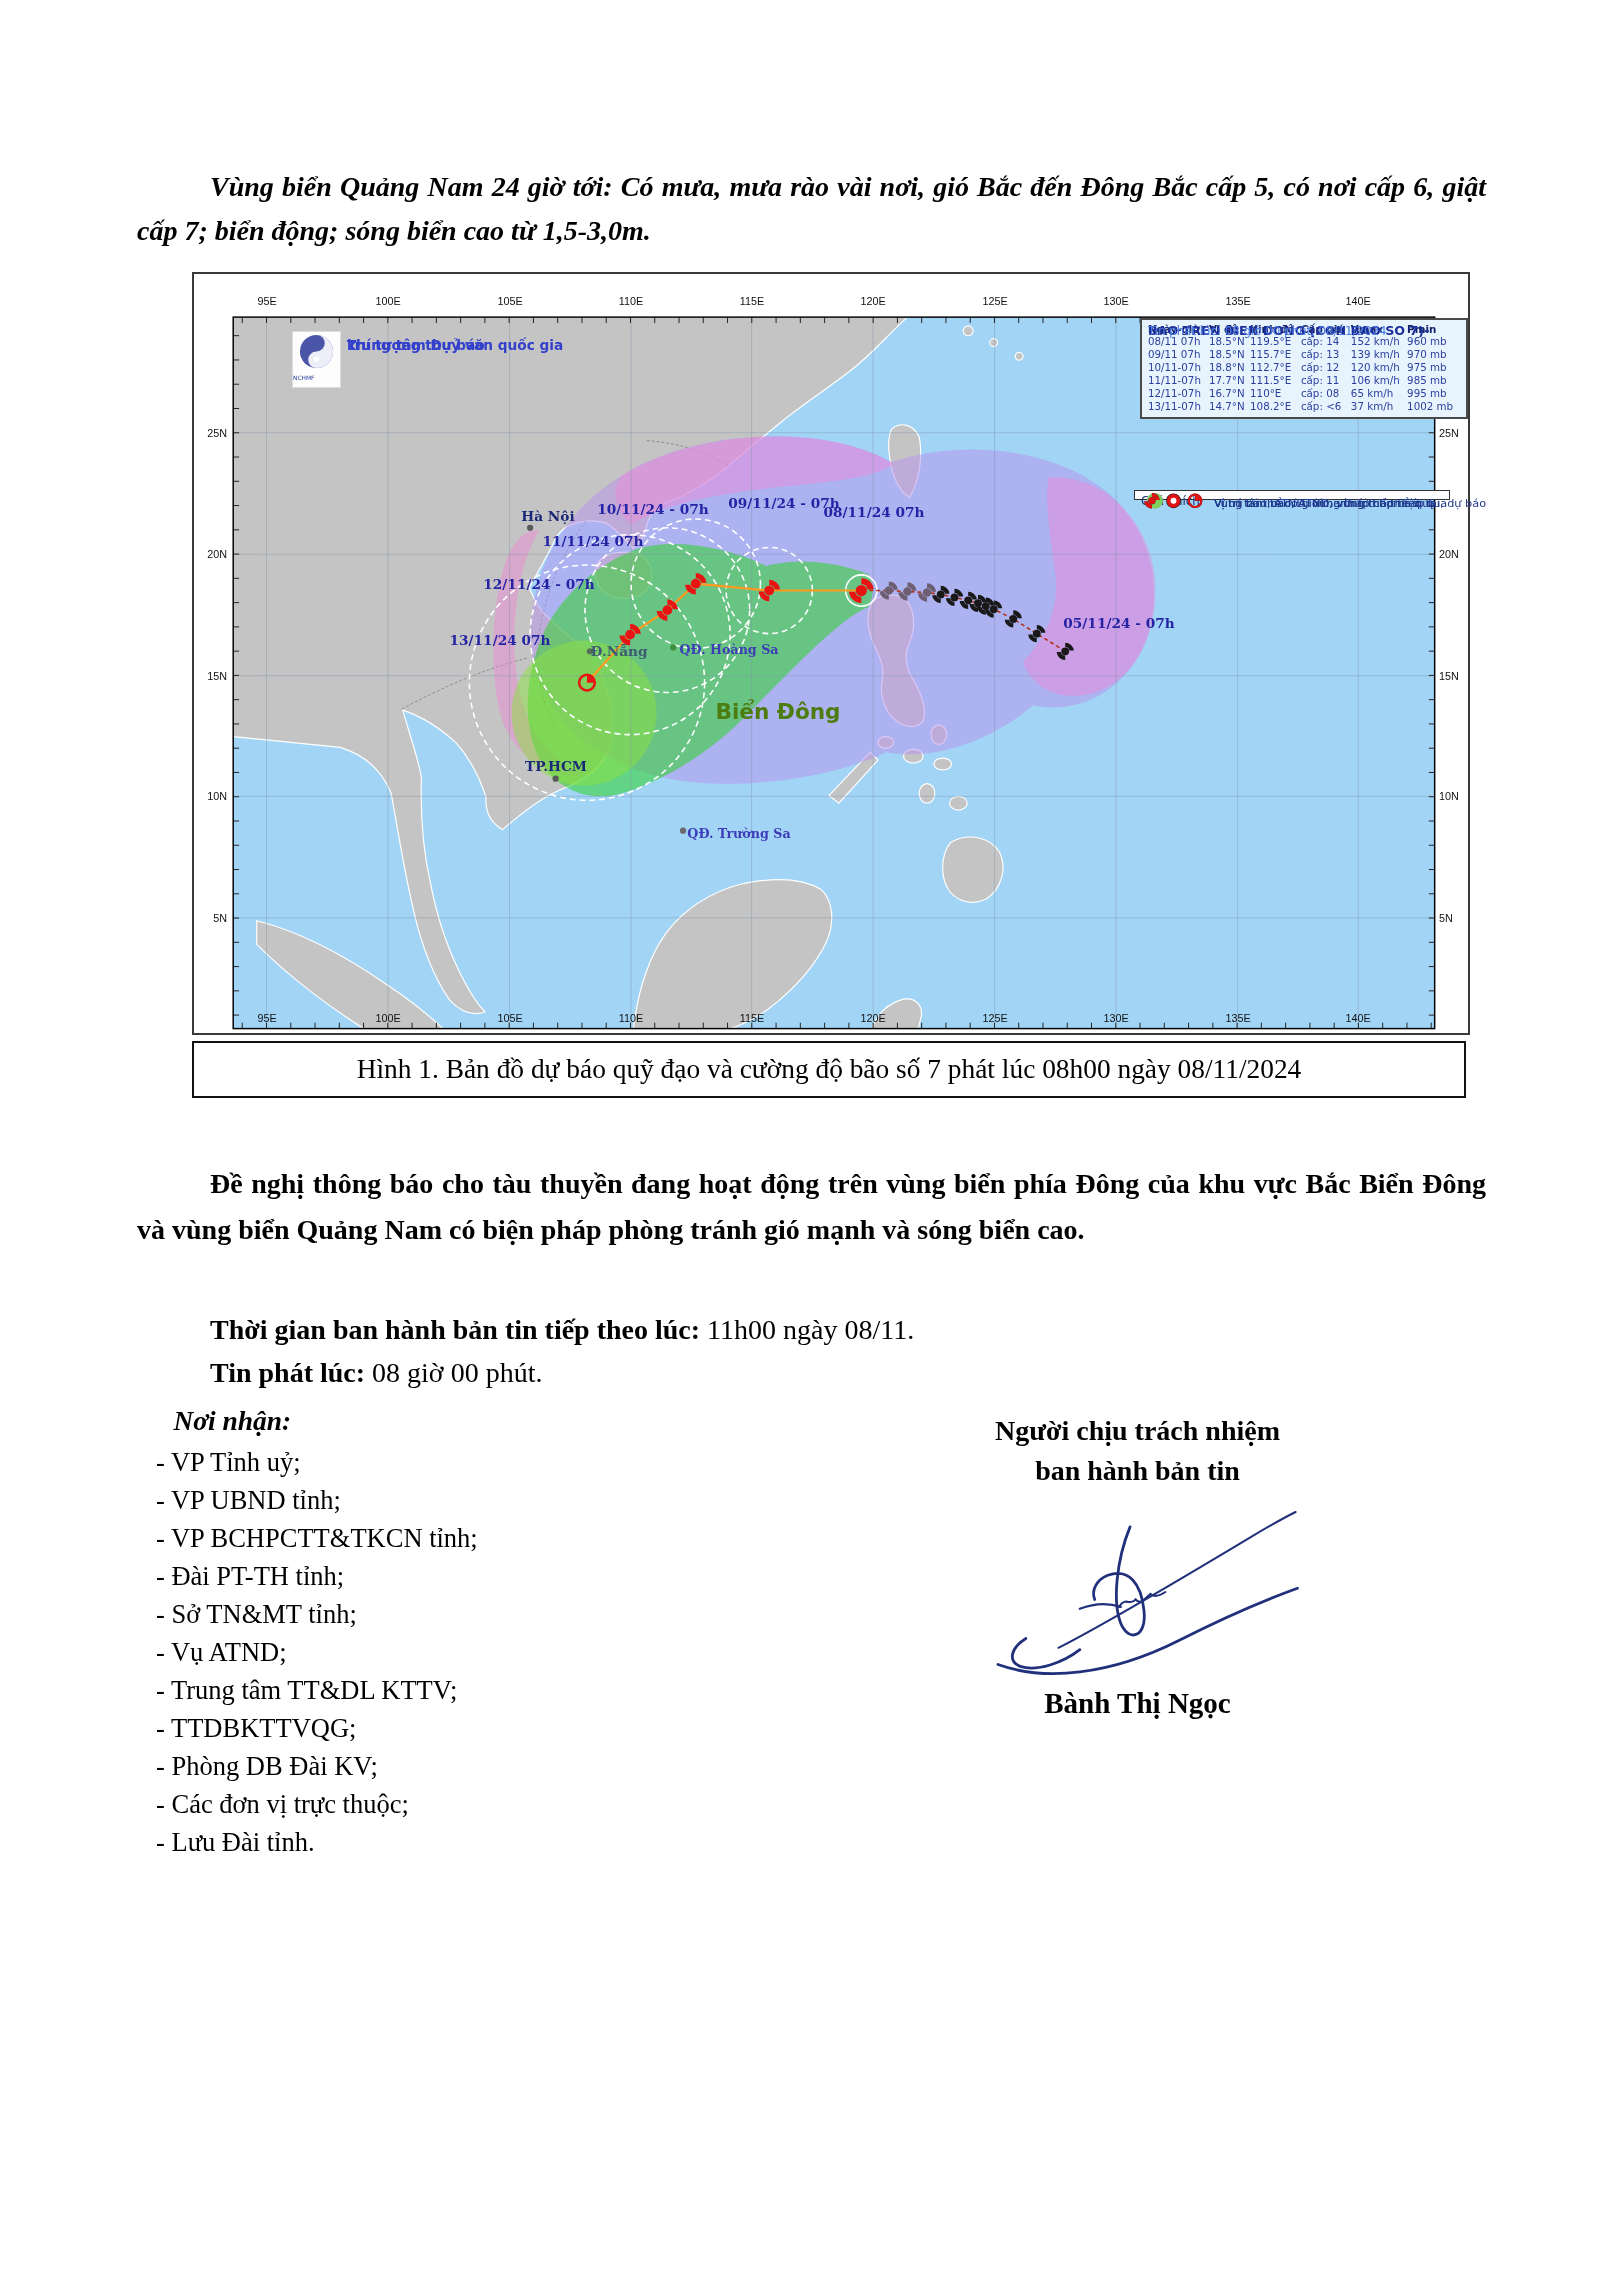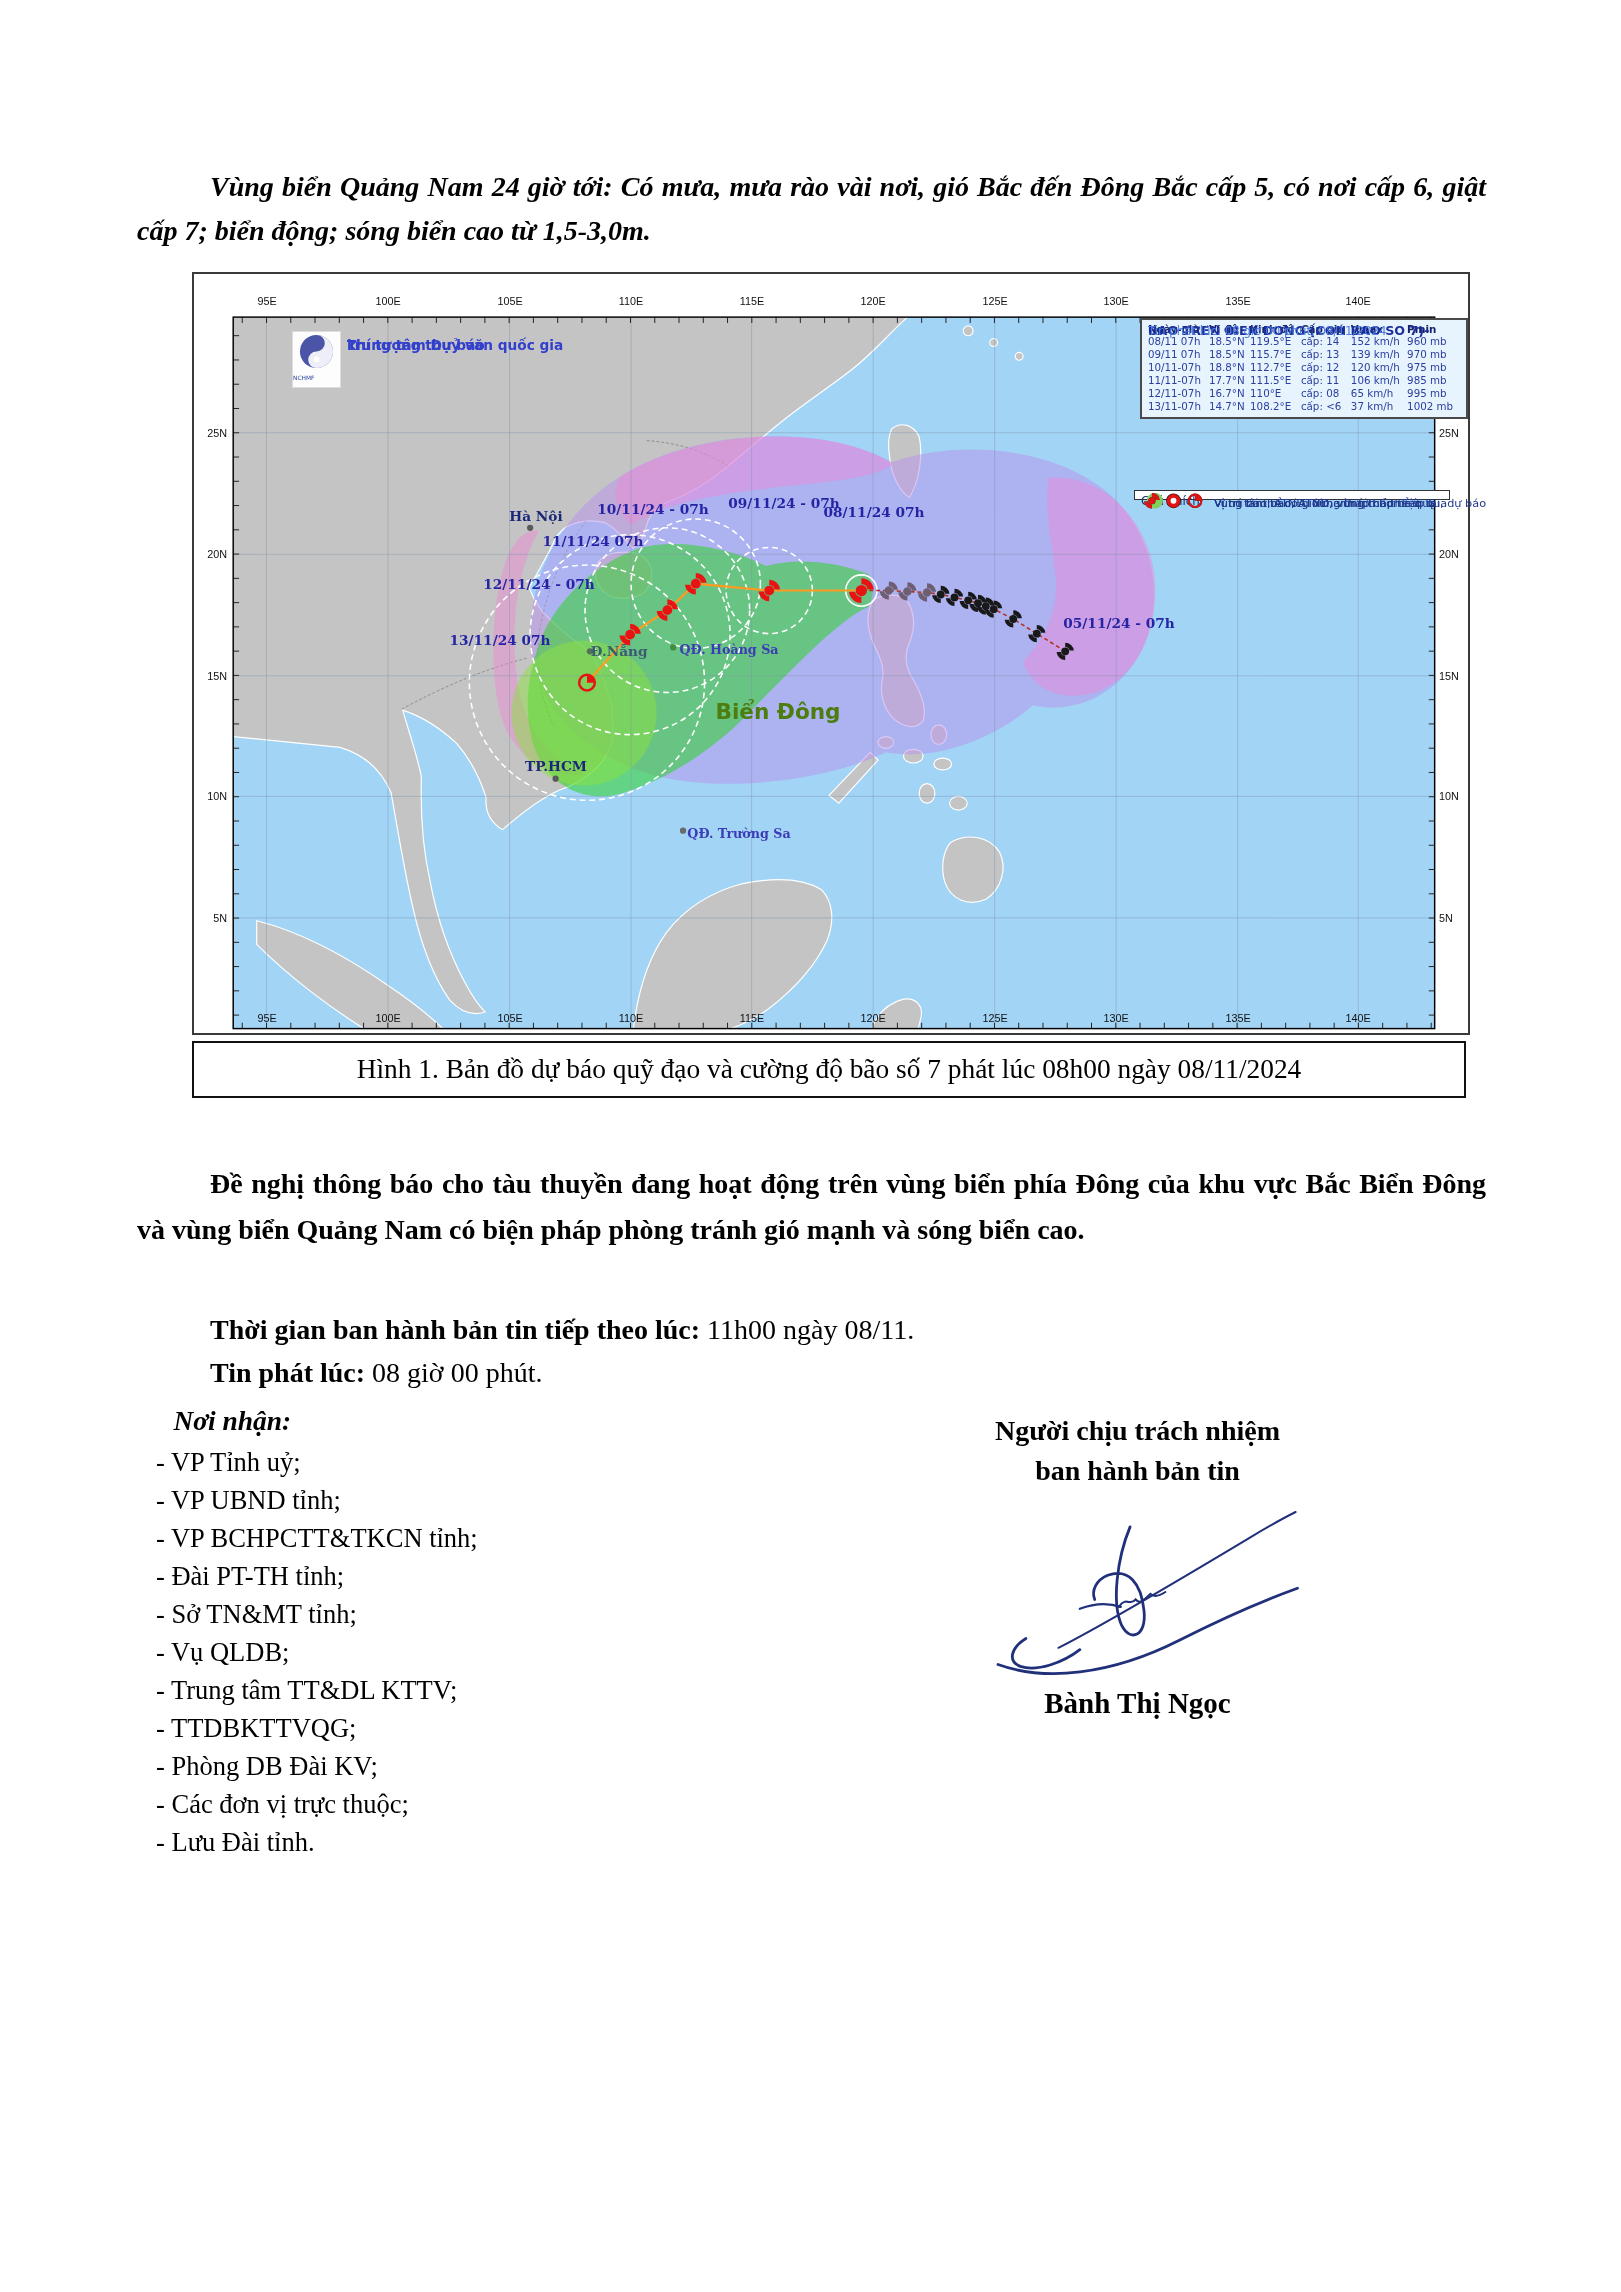--- a/index.html
+++ b/index.html
@@ -496,21 +496,21 @@
           <div class="ax" style="left: 1245px; top: 522px; transform: translate(0px, -50%);">10N</div>
           <div class="ax" style="left: 33px; top: 644px; transform: translate(-100%, -50%);">5N</div>
           <div class="ax" style="left: 1245px; top: 644px; transform: translate(0px, -50%);">5N</div>
           <div class="ml ml-date" style="left: 459px; top: 235px; transform: translate(-50%, -50%);">10/11/24 - 07h</div>
           <div class="ml ml-date" style="left: 590px; top: 229px; transform: translate(-50%, -50%);">09/11/24 - 07h</div>
           <div class="ml ml-date" style="left: 680px; top: 238px; transform: translate(-50%, -50%);">08/11/24  07h</div>
           <div class="ml ml-date" style="left: 399px; top: 267px; transform: translate(-50%, -50%);">11/11/24  07h</div>
           <div class="ml ml-date" style="left: 345px; top: 310px; transform: translate(-50%, -50%);">12/11/24 - 07h</div>
           <div class="ml ml-date" style="left: 306px; top: 366px; transform: translate(-50%, -50%);">13/11/24  07h</div>
           <div class="ml ml-date" style="left: 925px; top: 349px; transform: translate(-50%, -50%);">05/11/24 - 07h</div>
-          <div class="ml ml-city" style="left: 342px; top: 242px; transform: translate(-50%, -50%);">Hà Nội</div>
+          <div class="ml ml-city" style="left: 354px; top: 242px; transform: translate(-50%, -50%);">Hà Nội</div>
           <div class="ml ml-city" style="left: 362px; top: 492px; transform: translate(-50%, -50%);">TP.HCM</div>
           <div class="ml ml-city2" style="left: 425px; top: 377px; transform: translate(-50%, -50%);">Đ.Nẵng</div>
           <div class="ml ml-isl" style="left: 535px; top: 375px; transform: translate(-50%, -50%);">QĐ. Hoàng Sa</div>
           <div class="ml ml-isl" style="left: 545px; top: 559px; transform: translate(-50%, -50%);">QĐ. Trường Sa</div>
           <div class="ml ml-sea" style="left: 584px; top: 437px; transform: translate(-50%, -50%);">Biển Đông</div>
         </div>
     </div>
   </div>
 
   <div id="caption-box">Hình 1. Bản đồ dự báo quỹ đạo và cường độ bão số 7 phát lúc 08h00 ngày 08/11/2024</div>
@@ -521,21 +521,21 @@
   <p class="p" style="top:1323px"><span style="padding-left:73px"></span><span class="inline-lbl">Tin phát lúc:</span><span> 08 giờ 00 phút.</span></p>
 
   <div id="recipients">
     <div class="rc-title">Nơi nhận:</div>
     <ul id="recipients-list">
         <li>- VP Tỉnh uỷ;</li>
         <li>- VP UBND tỉnh;</li>
         <li>- VP BCHPCTT&amp;TKCN tỉnh;</li>
         <li>- Đài PT-TH tỉnh;</li>
         <li>- Sở TN&amp;MT tỉnh;</li>
-        <li>- Vụ QLDB;</li>
+        <li>- Vụ ATND;</li>
         <li>- Trung tâm TT&amp;DL KTTV;</li>
         <li>- TTDBKTTVQG;</li>
         <li>- Phòng DB Đài KV;</li>
         <li>- Các đơn vị trực thuộc;</li>
         <li>- Lưu Đài tỉnh.</li>
       </ul>
   </div>
 
   <div id="signer">
     <div class="st">Người chịu trách nhiệm</div>

